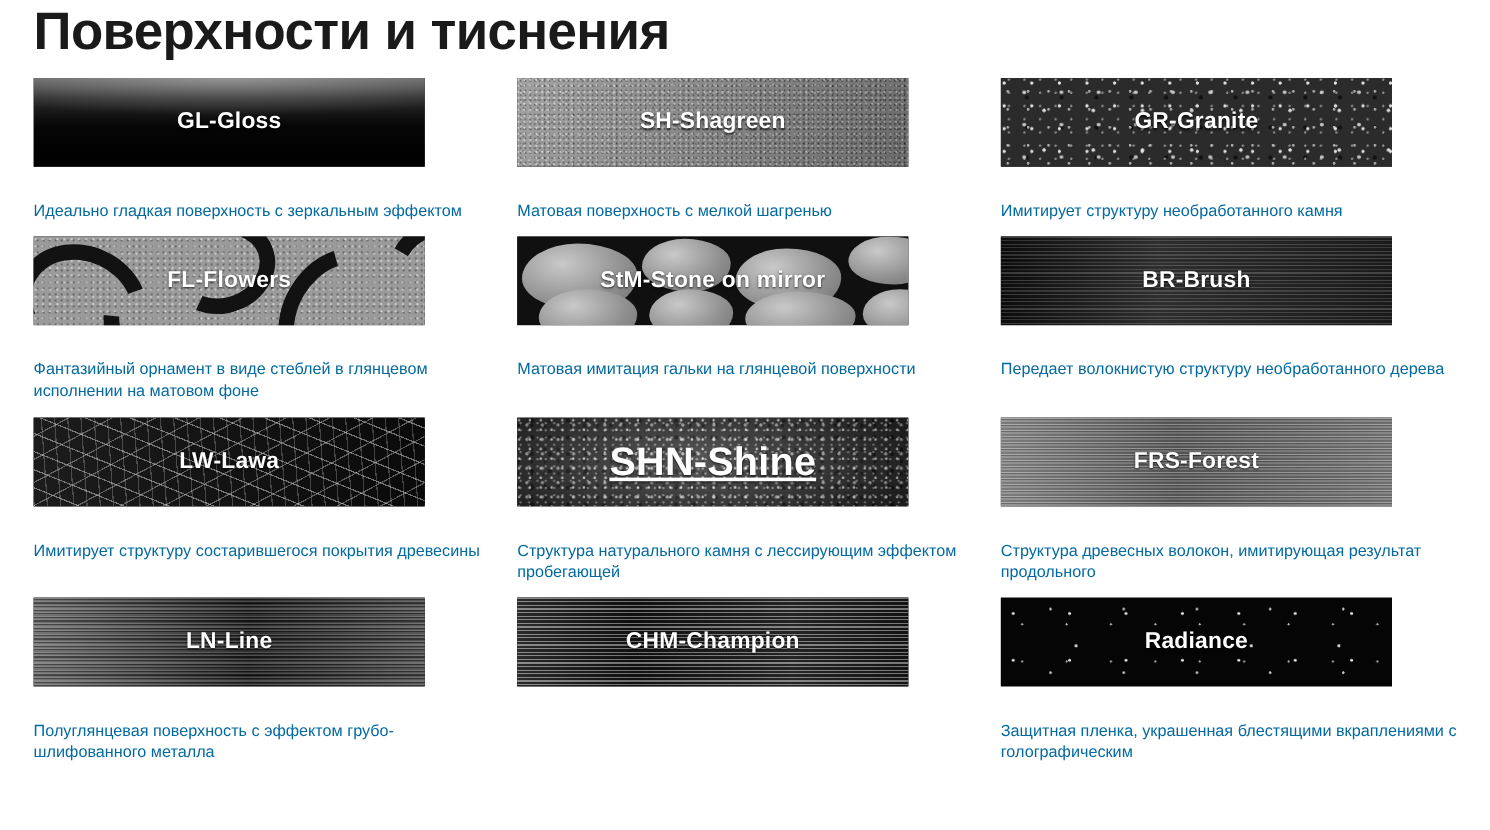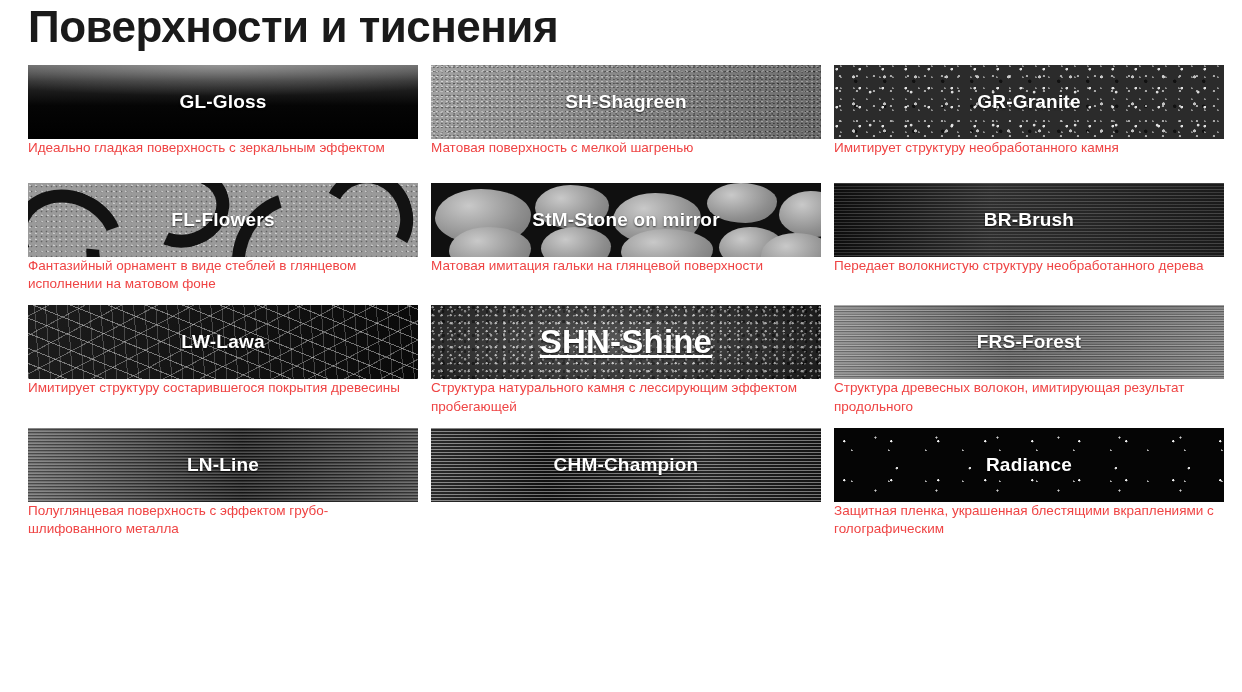--- a/index.html
+++ b/index.html
@@ -33,21 +33,21 @@
     display: grid;
     grid-template-columns: repeat(3, 390px);
     column-gap: 13px;
     row-gap: 0px;
   }
   .cell {
     width: 390px;
   }
   .swatch {
     position: relative;
-    width: 390px;
+    width: 326px;
     height: 74px;
     overflow: hidden;
     background: #222;
   }
   .swatch .label {
     position: absolute;
     left: 0;
     right: 0;
     top: 50%;
     transform: translateY(-50%);
@@ -59,22 +59,22 @@
     text-shadow: 0 1px 2px rgba(0,0,0,0.75);
     z-index: 5;
   }
   .swatch .label.big {
     font-size: 33px;
     text-decoration: underline;
   }
   .desc {
     font-size: 13.5px;
     line-height: 1.35;
-    color: #ef4444;
-    padding: 0 0 12px 0;
+    color: #0369a1;
+    padding: 28px 0 12px 0;
     min-height: 44px;
     box-sizing: border-box;
   }
 
   
   .tex { position: absolute; inset: 0; }
 
   
   .t-gloss {
     background:

